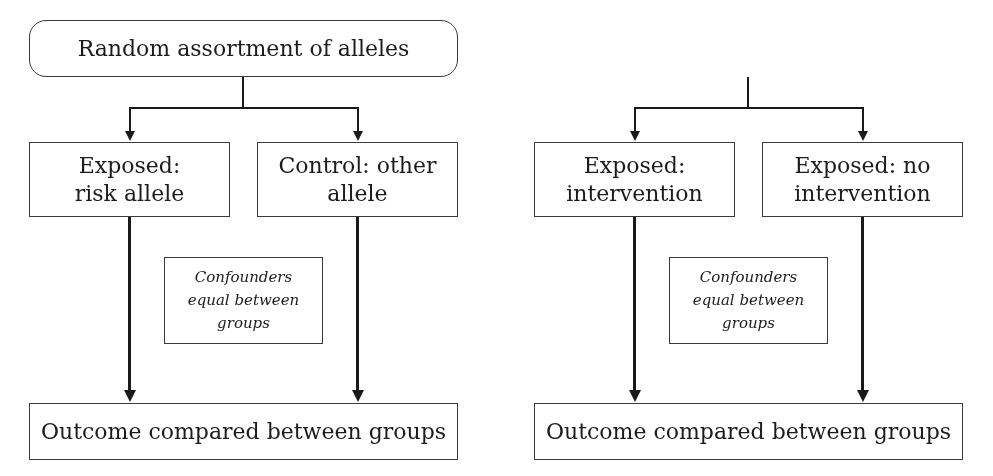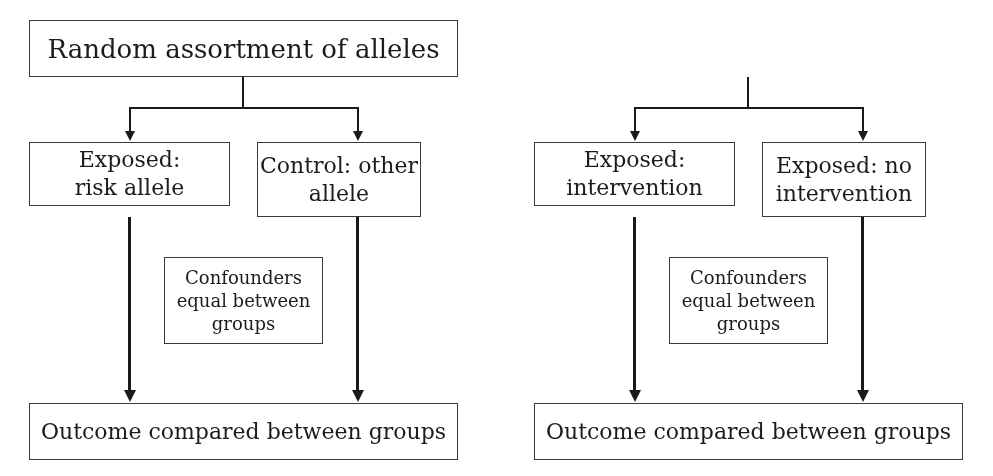--- a/index.html
+++ b/index.html
@@ -32,39 +32,41 @@
     display: flex;
     align-items: center;
     justify-content: center;
     text-align: center;
     white-space: pre-line;
     box-sizing: border-box;
   }
   .box-top {
     left: 0; top: 20px;
     width: 429px; height: 57px;
-    font-size: 26px;
+    font-size: 22px;
+    border-radius: 17px;
   }
   .box-exposed {
     left: 0; top: 142px;
-    width: 201px; height: 64px;
+    width: 201px; height: 75px;
     font-size: 22px;
     line-height: 28px;
   }
   .box-control {
     left: 228px; top: 142px;
-    width: 164px; height: 75px;
+    width: 201px; height: 75px;
     font-size: 22px;
     line-height: 28px;
   }
   .box-confounders {
     left: 135px; top: 257px;
     width: 159px; height: 87px;
-    font-size: 18px;
+    font-size: 15px;
     line-height: 23px;
+    font-style: italic;
   }
   .box-outcome {
     left: 0; top: 403px;
     width: 429px; height: 57px;
     font-size: 22px;
   }
 
   
   .line {
     position: absolute;

